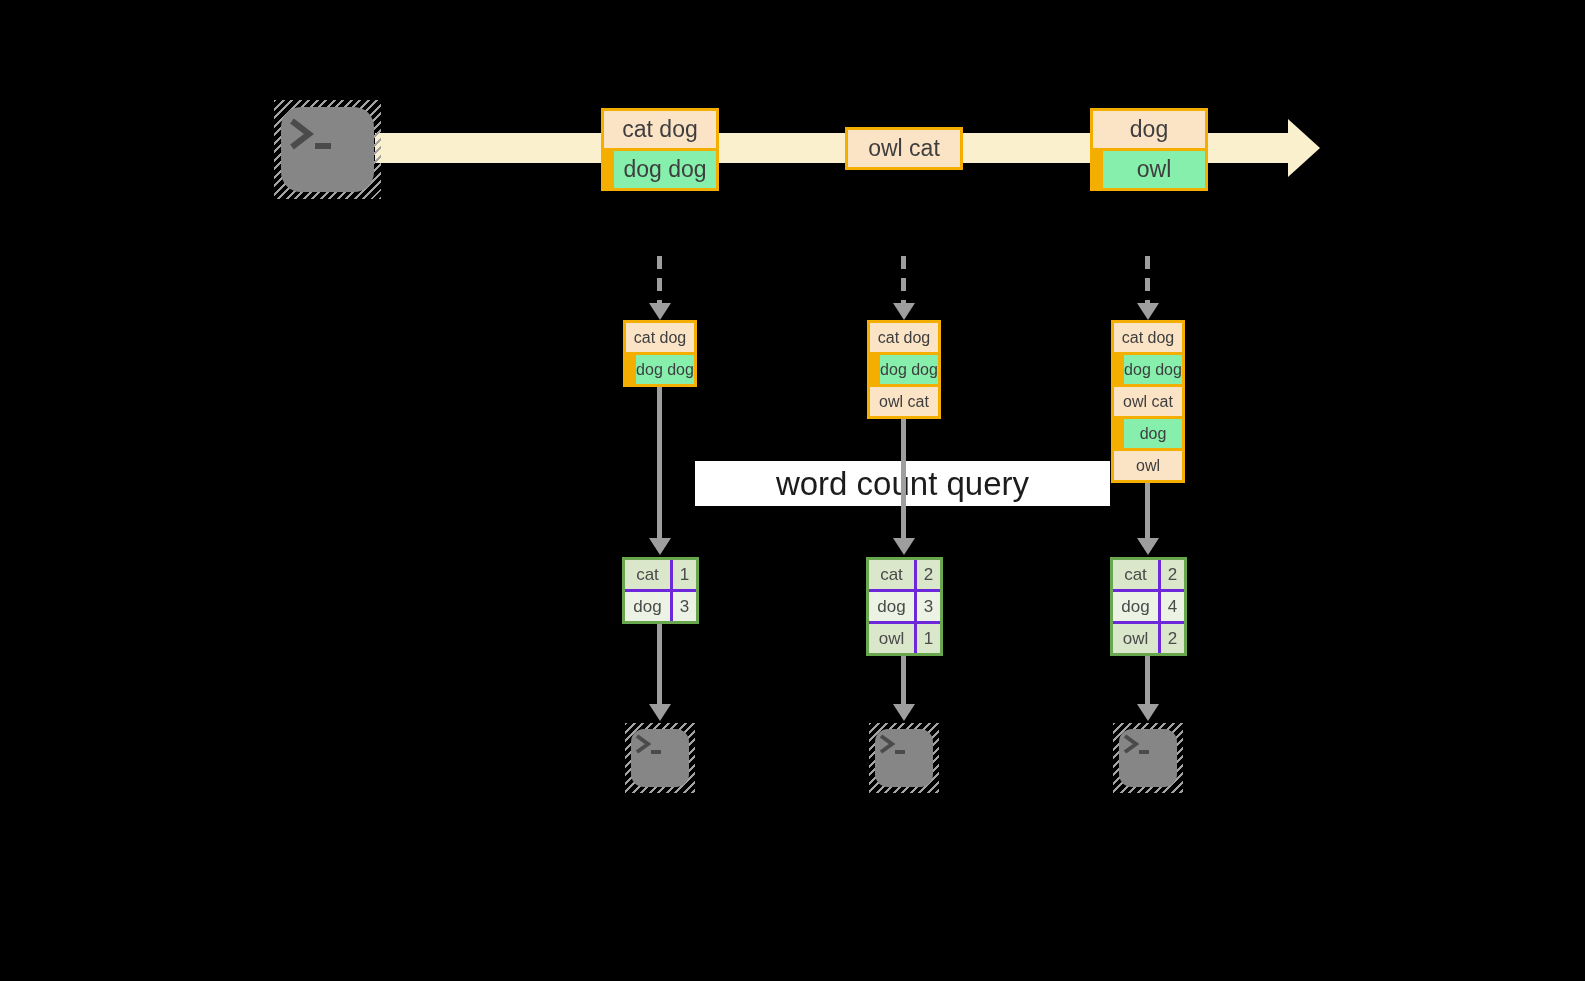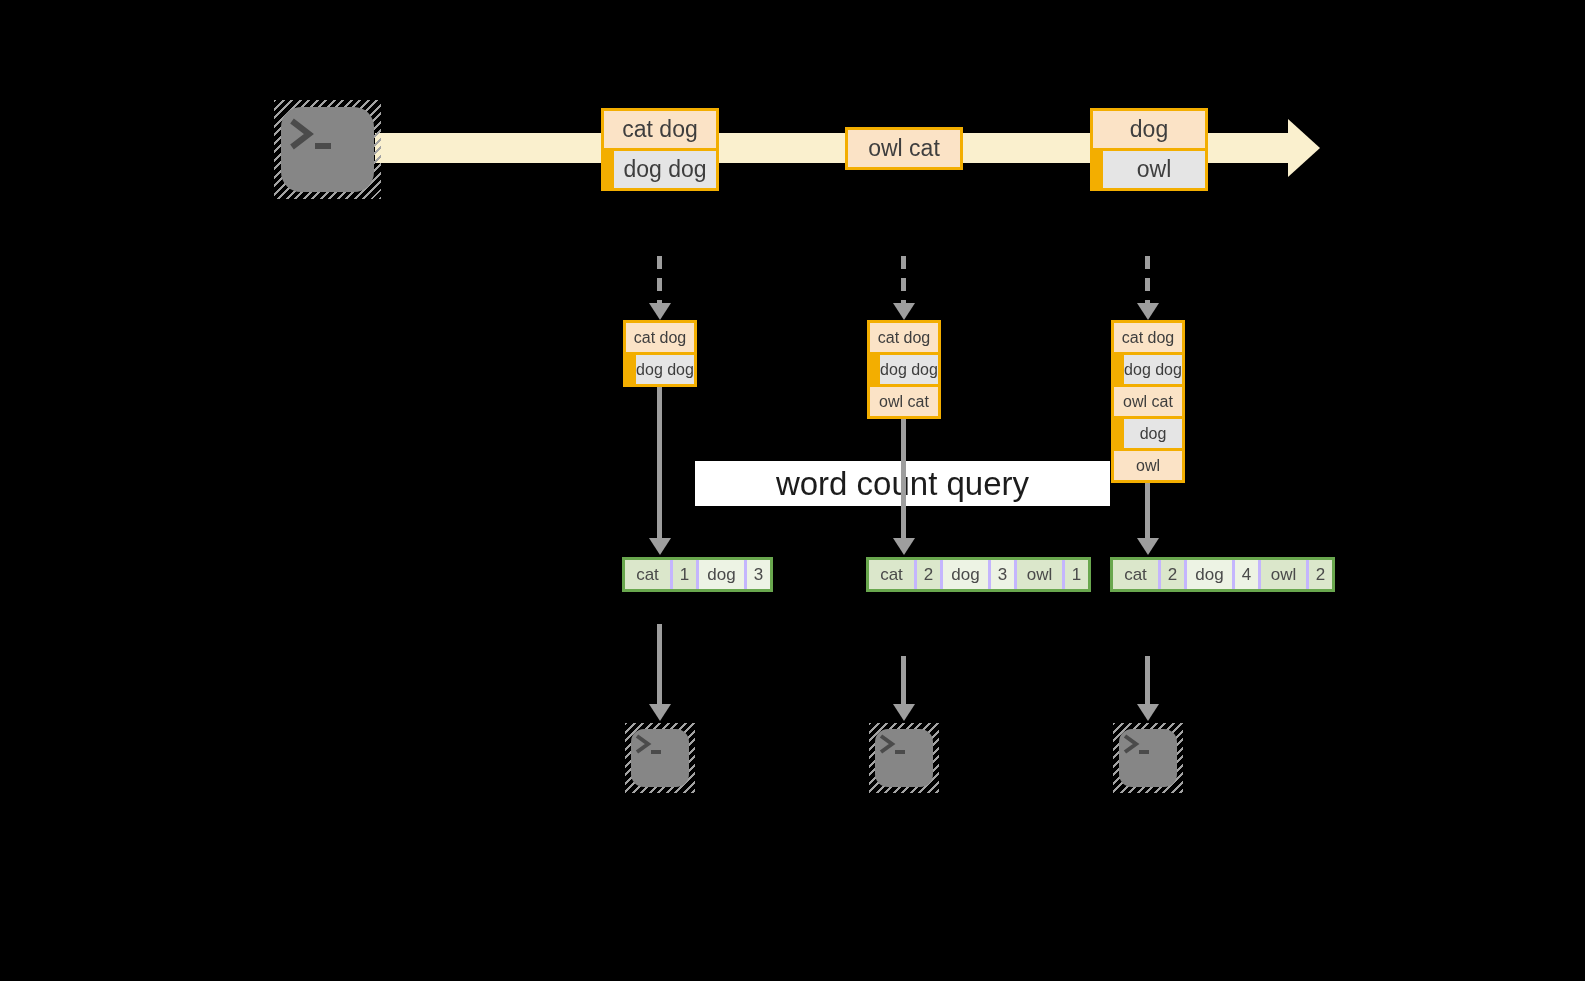--- a/index.html
+++ b/index.html
@@ -12,29 +12,29 @@
   .band-head{left:1288px;top:119px;width:0;height:0;
              border-left:32px solid #FAF0CE;border-top:29px solid transparent;
              border-bottom:29px solid transparent;z-index:0;}
 
   
   .ebox{border:3px solid #F3AE00;background:#F3AE00;display:flex;flex-direction:column;
         gap:3px;width:112px;z-index:2;}
   .cell{display:flex;align-items:center;justify-content:center;color:#3E3E3E;}
   .ebox .cell{height:37px;font-size:23px;}
   .peach{background:#FBE3C6;}
-  .cream{background:#e5e5e5;margin-left:10px;}
+  .cream{background:#86efac;margin-left:10px;}
 
   
   .stack{border:3px solid #F3AE00;background:#F3AE00;display:flex;flex-direction:column;
          gap:3px;width:68px;z-index:2;}
   .stack .cell{height:29px;font-size:16px;}
 
   
-  .gtable{border:3px solid #69A74E;background:#c4b5fd;display:flex;flex-direction:row;
+  .gtable{border:3px solid #69A74E;background:#6d28d9;display:flex;flex-direction:column;
           gap:3px;z-index:2;}
   .grow{display:flex;gap:3px;height:29px;}
   .gcell{display:flex;align-items:center;justify-content:center;color:#4A4A4A;font-size:17px;}
   .gword{width:45px;}
   .gnum{width:23px;}
   .rowA .gcell{background:#DBE7CB;}
   .rowB .gcell{background:#EDF3E4;}
 
   
   .shaft{width:5px;background:#9E9E9E;z-index:3;}

